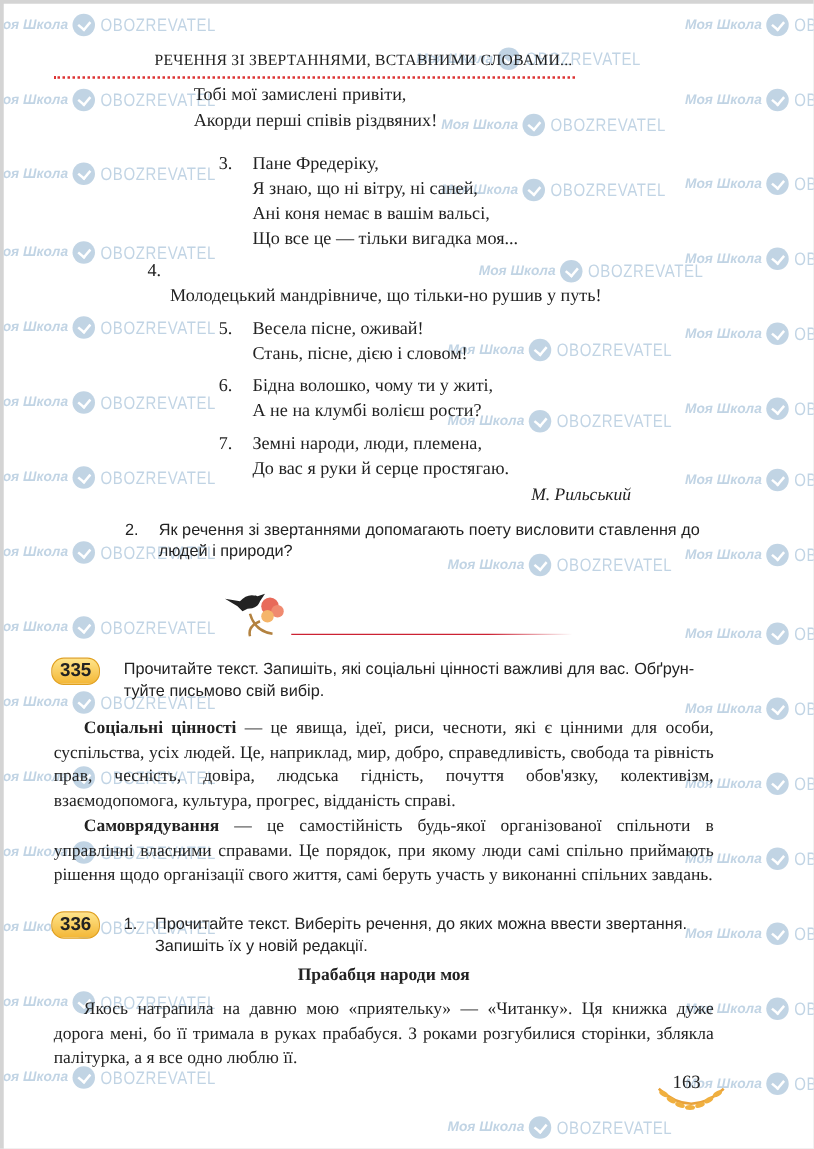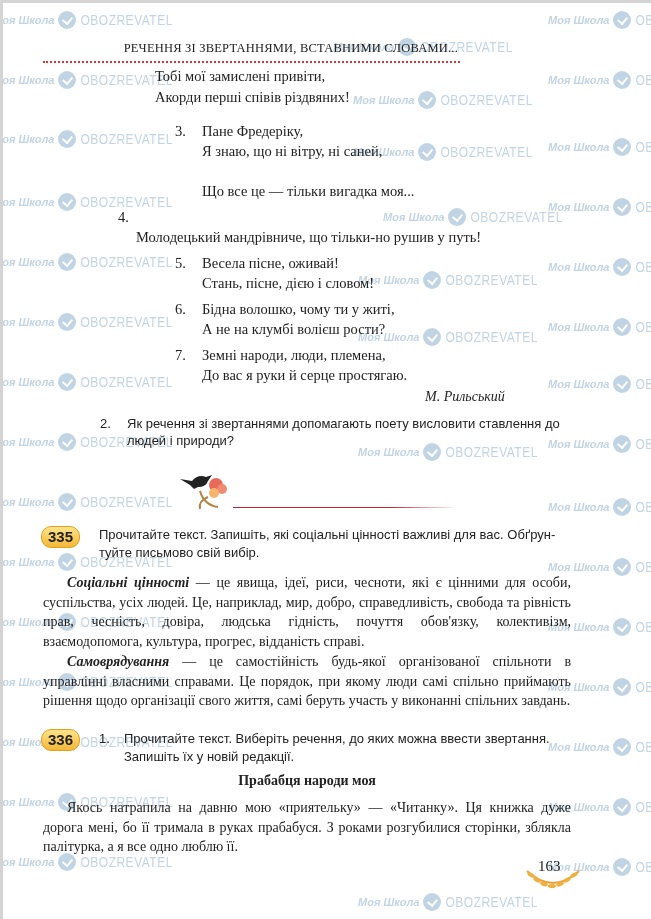--- a/index.html
+++ b/index.html
@@ -15,21 +15,21 @@
   .running-line { position:absolute; left:40px; top:58px; width:417px; height:2px; border-top:2px dotted #d33; }
   .line { position:absolute; font-size:14.5px; white-space:nowrap; }
   .num { position:absolute; font-size:14.5px; }
   .sans { font-family:"Liberation Sans", sans-serif; font-size:13px; }
   .author { position:absolute; font-style:italic; font-size:14px; }
   .banner { position:absolute; left:175px; top:472px; width:290px; height:40px; }
   .banner-title { position:absolute; left:55px; top:8px; font-style:italic; font-weight:bold; font-size:17px; color:#6b2877; }
   .banner-line { position:absolute; left:55px; top:32px; width:225px; height:1px; background:linear-gradient(90deg,#c23,#c23 70%, #fff); }
   .badge { position:absolute; height:20px; padding:0 6px; border-radius:10px; background:linear-gradient(#ffe48a,#f3b737); border:1px solid #e0a020; font-family:"Liberation Sans", sans-serif; font-weight:bold; font-size:15px; line-height:20px; color:#222; }
   .para { position:absolute; left:40px; width:528px; font-size:14px; line-height:19.5px; text-align:justify; }
-  .para b { font-style:italic; }
+  .para b { }
   .heading { position:absolute; left:40px; width:528px; text-align:center; font-weight:bold; font-size:14px; }
   .pagenum { position:absolute; left:535px; top:855px; font-size:15px; }
   .wheat { position:absolute; left:520px; top:862px; width:60px; height:30px; }
 </style>
 </head>
 <body>
 
 <div class="page">
 
   <div class="wm" style="left:-10px;top:8px">
@@ -225,20 +225,21 @@
 
   <div class="running-head">РЕЧЕННЯ ЗІ ЗВЕРТАННЯМИ, ВСТАВНИМИ СЛОВАМИ...</div>
   <div class="running-line"></div>
 
   <div class="line" style="left:152px;top:65px">Тобі мої замислені привіти,</div>
   <div class="line" style="left:152px;top:86px">Акорди перші співів різдвяних!</div>
 
   <div class="num" style="left:172px;top:120px">3.</div>
   <div class="line" style="left:199px;top:120px">Пане Фредеріку,</div>
   <div class="line" style="left:199px;top:140px">Я знаю, що ні вітру, ні саней,</div>
+  <div class="line" style="left:199px;top:160px">Ані коня немає в вашім вальсі,</div>
   <div class="line" style="left:199px;top:180px">Що все це — тільки вигадка моя...</div>
 
   <div class="num" style="left:115px;top:206px">4.</div>
   <div class="line" style="left:133px;top:226px">Молодецький мандрівниче, що тільки-но рушив у путь!</div>
 
   <div class="num" style="left:172px;top:252px">5.</div>
   <div class="line" style="left:199px;top:252px">Весела пісне, оживай!</div>
   <div class="line" style="left:199px;top:272px">Стань, пісне, дією і словом!</div>
 
   <div class="num" style="left:172px;top:298px">6.</div>

